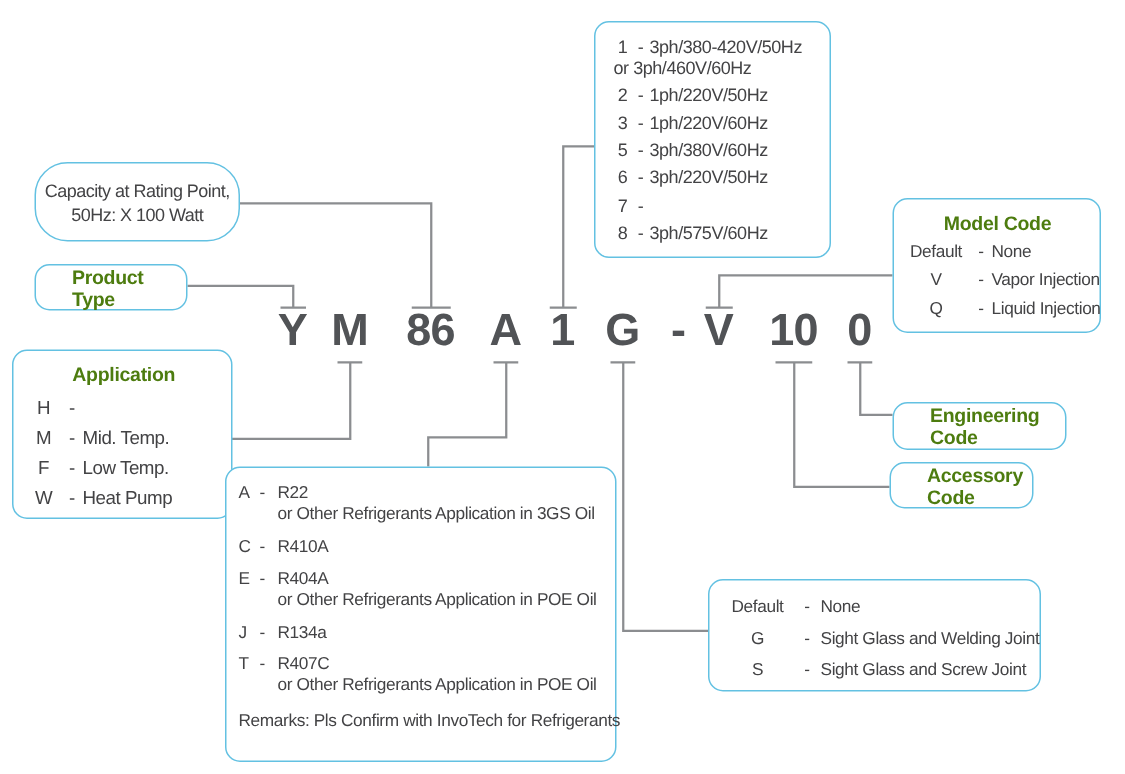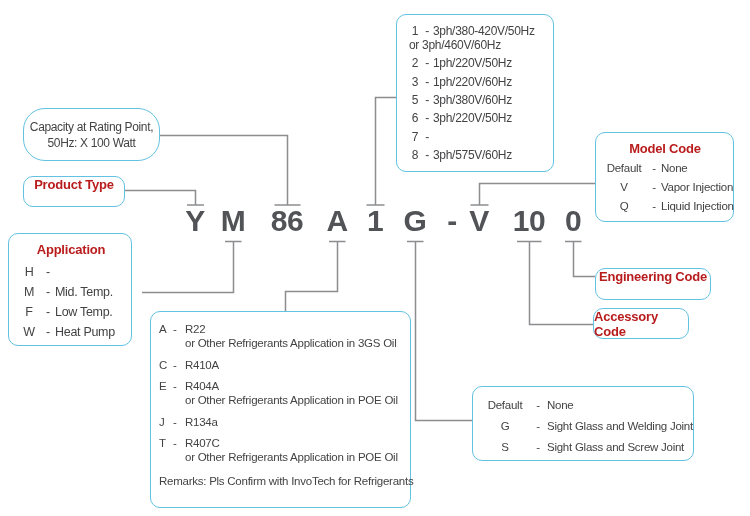--- a/index.html
+++ b/index.html
@@ -25,28 +25,29 @@
     stroke-width: 1.5;
   }
   .box {
     position: absolute;
     background: #ffffff;
     border: 1.5px solid #63c1e2;
     border-radius: 10px;
     z-index: 2;
   }
   .blue-title {
-    color: #b91c1c;
+    color: #4d7c0f;
     font-weight: 700;
     font-size: 13px;
     letter-spacing: -0.2px;
   }
   .label-box {
     display: flex;
     justify-content: center;
+    padding-left: 24px;
   }
   
   #capacity-box {
     left: 23px; top: 108px; width: 137px; height: 53px;
     display: flex; flex-direction: column;
     align-items: center; justify-content: center;
     font-size: 12px; letter-spacing: -0.35px; line-height: 16px;
     text-align: center;
     border-radius: 22px;
   }
@@ -61,21 +62,21 @@
   }
   .crow { display: flex; align-items: baseline; }
   .crow .code { flex: none; text-align: center; }
   .crow .dash { flex: none; text-align: center; }
   .crow .desc { flex: 1; white-space: nowrap; }
   #power-box .code { width: 12px; }
   #power-box .dash { width: 12px; }
   #power-box .sub { white-space: nowrap; }
   
   #application-box {
-    left: 8px; top: 233px; width: 124px; height: 113px;
+    left: 8px; top: 233px; width: 147px; height: 113px;
     padding: 8px 6px 4px 8px;
     font-size: 12.5px; letter-spacing: -0.3px;
   }
   #application-box .title { text-align: center; margin-bottom: 5px; }
   #application-box .crow { line-height: 20px; }
   #application-box .code { width: 24px; }
   #application-box .dash { width: 14px; }
   
   #model-code-box {
     left: 595px; top: 132px; width: 139px; height: 90px;

